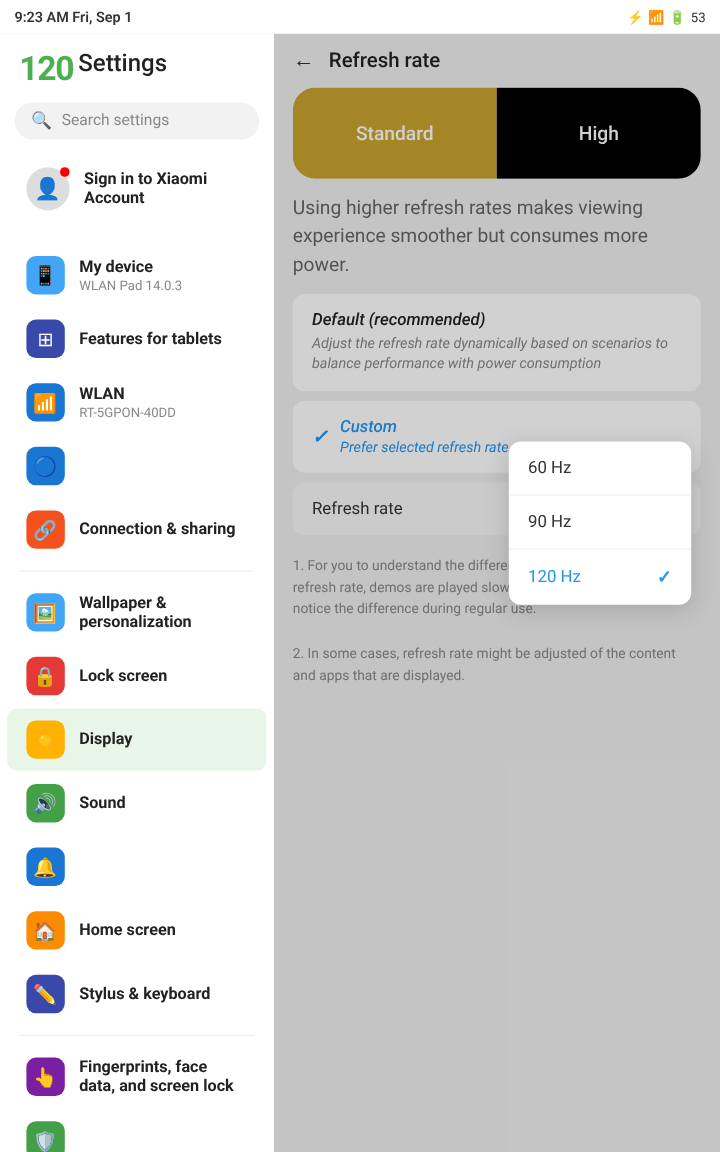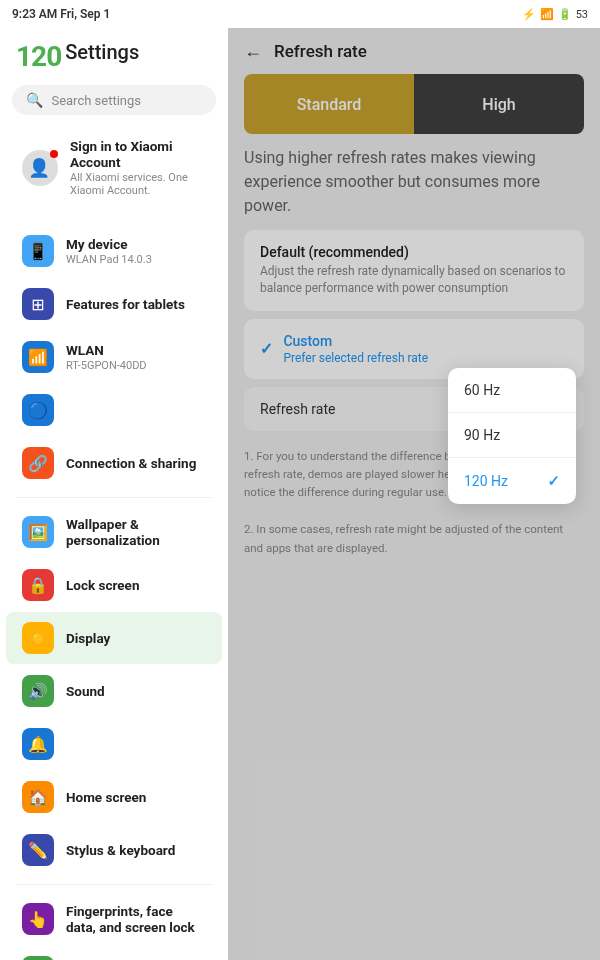--- a/index.html
+++ b/index.html
@@ -133,54 +133,55 @@
       padding: 12px 16px;
       background: #f0f0f0;
     }
     .back-btn { cursor: pointer; font-size: 18px; color: #333; }
     .panel-title { font-size: 17px; font-weight: 500; color: #222; }
 
     
     .refresh-toggle {
       display: flex;
       margin: 0 16px 12px 16px;
-      border-radius: 8px;
+      border-radius: 19px;
       overflow: hidden;
-      height: 60px;
+      height: 76px;
     }
     .toggle-btn {
       flex: 1;
       display: flex;
       align-items: center;
       justify-content: center;
       font-size: 16px;
       font-weight: 500;
       cursor: pointer;
     }
     .toggle-btn.standard {
       background: #c8a430;
       color: #fff;
     }
     .toggle-btn.high {
-      background: #404040;
+      background: #000000;
       color: #fff;
     }
 
     .panel-desc {
       padding: 0 16px 12px 16px;
       font-size: 16px;
       color: #666;
       line-height: 1.5;
     }
 
     .option-card {
       background: #fff;
       margin: 0 16px 8px 16px;
       border-radius: 10px;
       overflow: hidden;
+      font-style: italic;
     }
     .option-row {
       padding: 14px 16px;
       border-bottom: 1px solid #f0f0f0;
     }
     .option-row:last-child { border-bottom: none; }
     .option-title { font-size: 14px; font-weight: 500; color: #222; }
     .option-sub { font-size: 12px; color: #888; margin-top: 3px; line-height: 1.4; }
 
     .option-row-selected {
@@ -216,21 +217,21 @@
     }
 
     
     .dropdown-popup {
       position: absolute;
       right: 24px;
       top: 340px;
       background: #fff;
       border-radius: 10px;
       box-shadow: 0 4px 20px rgba(0,0,0,0.15);
-      width: 128px;
+      width: 152px;
       z-index: 100;
       overflow: hidden;
     }
     .dropdown-item {
       padding: 14px 16px;
       font-size: 14px;
       color: #333;
       cursor: pointer;
       display: flex;
       align-items: center;
@@ -284,21 +285,20 @@
       <span class="search-icon-svg">🔍</span>
       <span class="search-input-text">Search settings</span>
     </div>
 
     <div class="sidebar-item-account">
       <div class="account-avatar">
         👤<div class="account-dot"></div>
       </div>
       <div class="sidebar-text">
         <div class="sidebar-item-label">Sign in to Xiaomi Account</div>
-        <div class="sidebar-item-sub">All Xiaomi services. One Xiaomi Account.</div>
       </div>
     </div>
 
     <div class="divider"></div>
 
     <div id="sidebar-items-container">
         <div class="sidebar-item">
           <div class="sidebar-icon icon-blue2">📱</div>
           <div class="sidebar-text">
             <div class="sidebar-item-label">My device</div>

